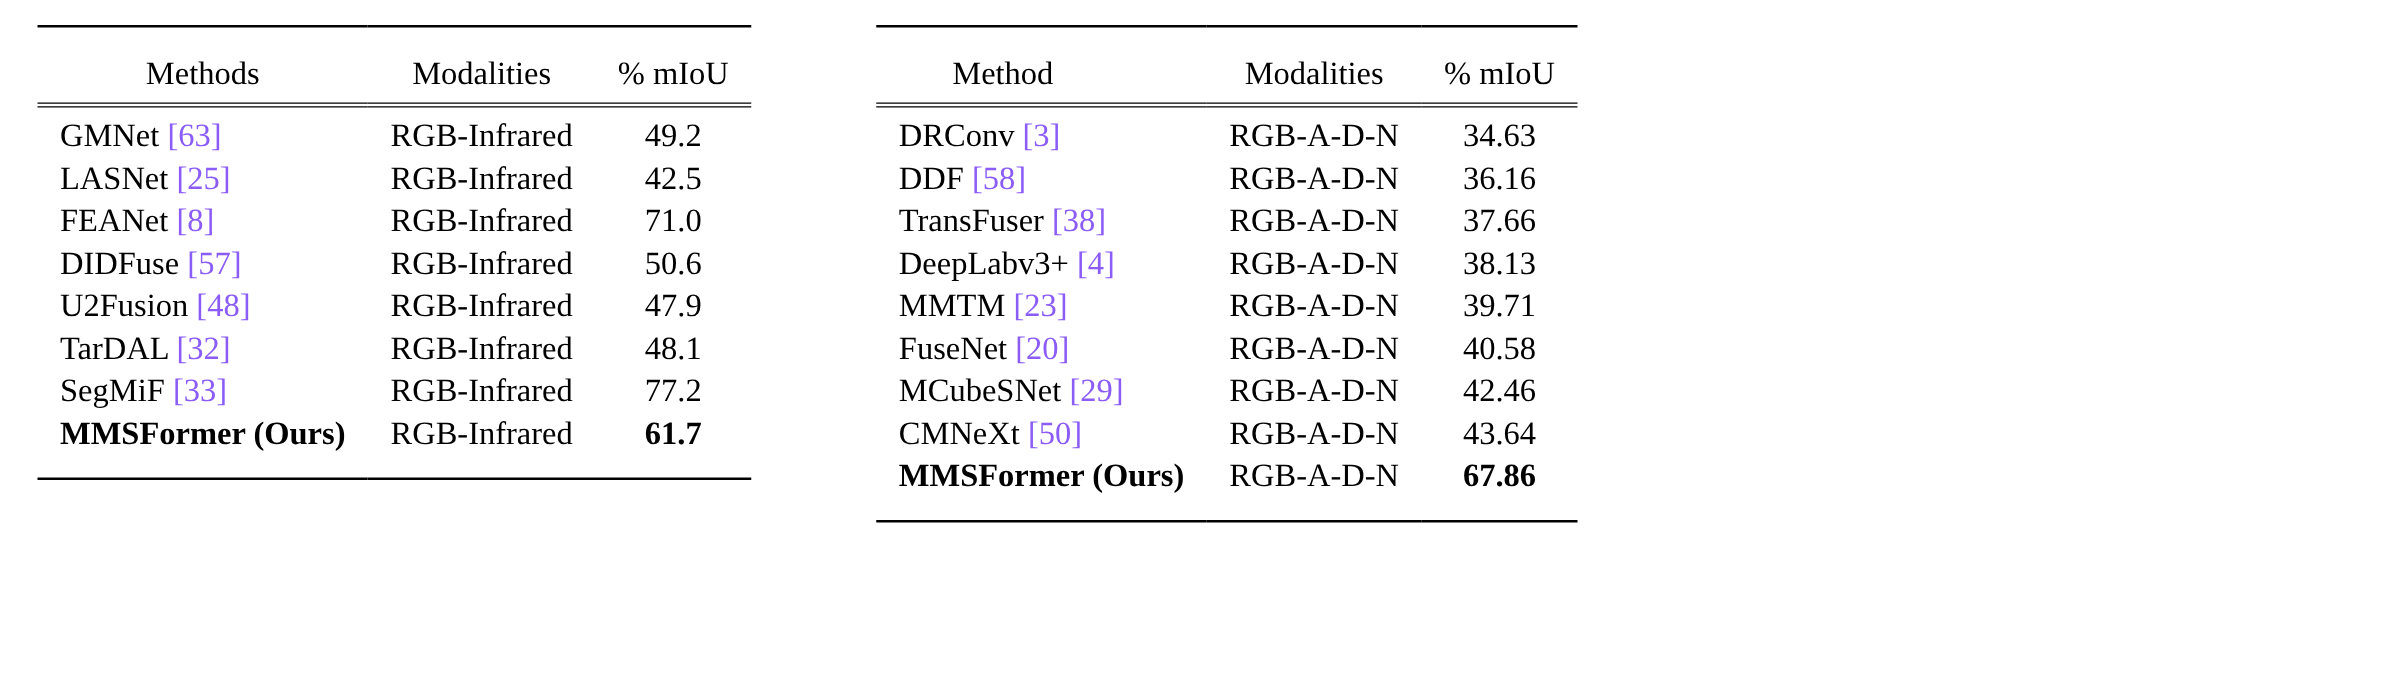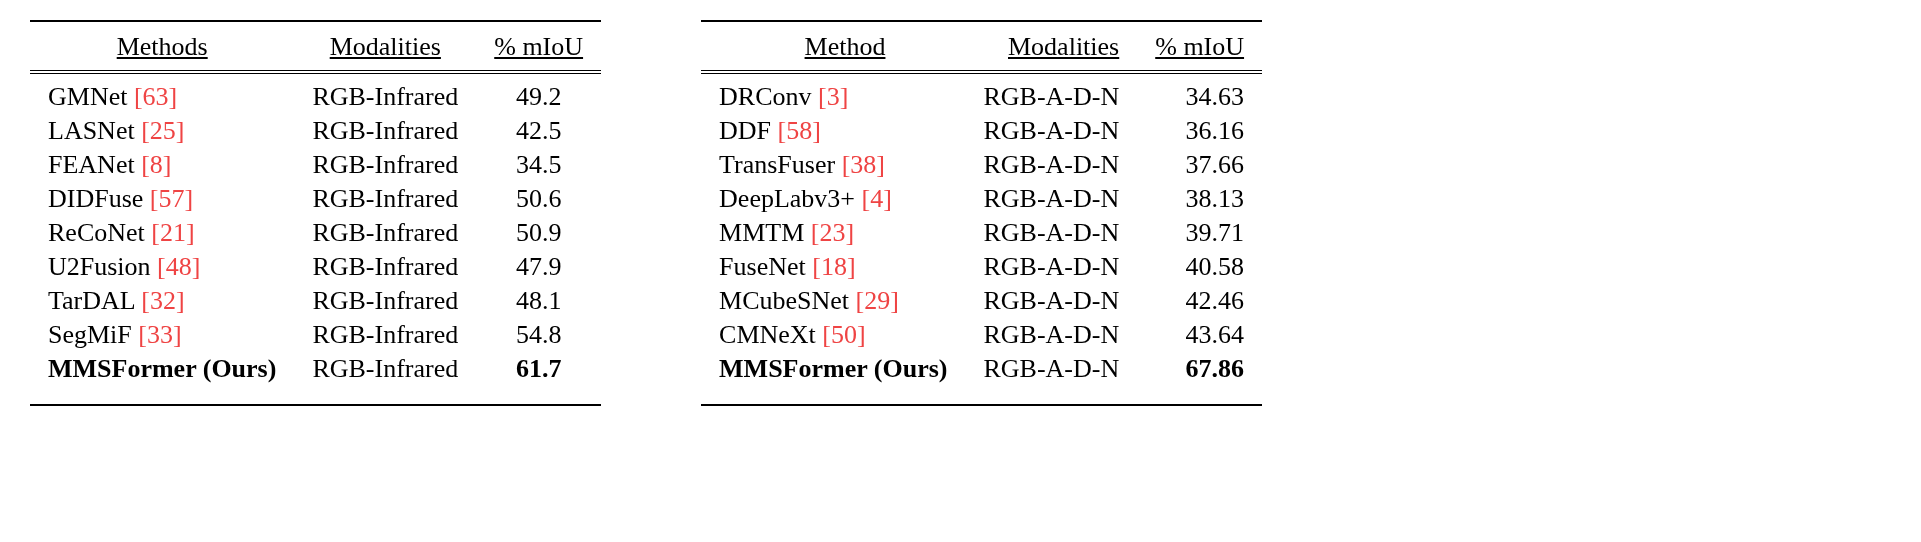--- a/index.html
+++ b/index.html
@@ -16,27 +16,26 @@
       border-collapse: collapse;
       width: auto;
     }
     th, td {
       text-align: left;
       padding: 2px 18px;
       font-weight: normal;
       white-space: nowrap;
     }
     th.center, td.center { text-align: center; }
-    th.left, td.left { text-align: right; }
+    th.left, td.left { text-align: center; }
     thead tr.hdr th {
-      padding-top: 10px;
+      padding-top: 22px;
       padding-bottom: 8px;
-      text-decoration: underline;
     }
-    .cite { color: #ef4444; margin-top: 14px; }
+    .cite { color: #8b5cf6; margin-top: 14px; }
     .bold { font-weight: bold; }
     tbody tr:first-child td { padding-top: 8px; }
     tbody tr:last-child td  { padding-bottom: 20px; }
     
     thead { border-top: 2px solid #000; }
     thead tr.hdr { border-bottom: 1px solid #000; }
     thead tr.spacer td { padding:0; height:3px; border-bottom: 1px solid #000; }
     tbody { border-bottom: 2px solid #000; }
     .tbl-wrap { display: inline-block; }
   </style>
@@ -62,46 +61,41 @@
           <td class="center">49.2</td>
         </tr>
         <tr>
           <td><span>LASNet</span> <span class="cite">[25]</span></td>
           <td>RGB-Infrared</td>
           <td class="center">42.5</td>
         </tr>
         <tr>
           <td><span>FEANet</span> <span class="cite">[8]</span></td>
           <td>RGB-Infrared</td>
-          <td class="center">34.5</td>
+          <td class="center">71.0</td>
         </tr>
         <tr>
           <td><span>DIDFuse</span> <span class="cite">[57]</span></td>
           <td>RGB-Infrared</td>
           <td class="center">50.6</td>
-        </tr>
-        <tr>
-          <td><span>ReCoNet</span> <span class="cite">[21]</span></td>
-          <td>RGB-Infrared</td>
-          <td class="center">50.9</td>
         </tr>
         <tr>
           <td><span>U2Fusion</span> <span class="cite">[48]</span></td>
           <td>RGB-Infrared</td>
           <td class="center">47.9</td>
         </tr>
         <tr>
           <td><span>TarDAL</span> <span class="cite">[32]</span></td>
           <td>RGB-Infrared</td>
           <td class="center">48.1</td>
         </tr>
         <tr>
           <td><span>SegMiF</span> <span class="cite">[33]</span></td>
           <td>RGB-Infrared</td>
-          <td class="center">54.8</td>
+          <td class="center">77.2</td>
         </tr>
         <tr>
           <td><span class="bold">MMSFormer (Ours)</span></td>
           <td>RGB-Infrared</td>
           <td class="center bold">61.7</td>
         </tr>
       </tbody>
 </table>
 </div>
 
@@ -137,21 +131,21 @@
           <td><span>DeepLabv3+</span> <span class="cite">[4]</span></td>
           <td>RGB-A-D-N</td>
           <td class="left">38.13</td>
         </tr>
         <tr>
           <td><span>MMTM</span> <span class="cite">[23]</span></td>
           <td>RGB-A-D-N</td>
           <td class="left">39.71</td>
         </tr>
         <tr>
-          <td><span>FuseNet</span> <span class="cite">[18]</span></td>
+          <td><span>FuseNet</span> <span class="cite">[20]</span></td>
           <td>RGB-A-D-N</td>
           <td class="left">40.58</td>
         </tr>
         <tr>
           <td><span>MCubeSNet</span> <span class="cite">[29]</span></td>
           <td>RGB-A-D-N</td>
           <td class="left">42.46</td>
         </tr>
         <tr>
           <td><span>CMNeXt</span> <span class="cite">[50]</span></td>

